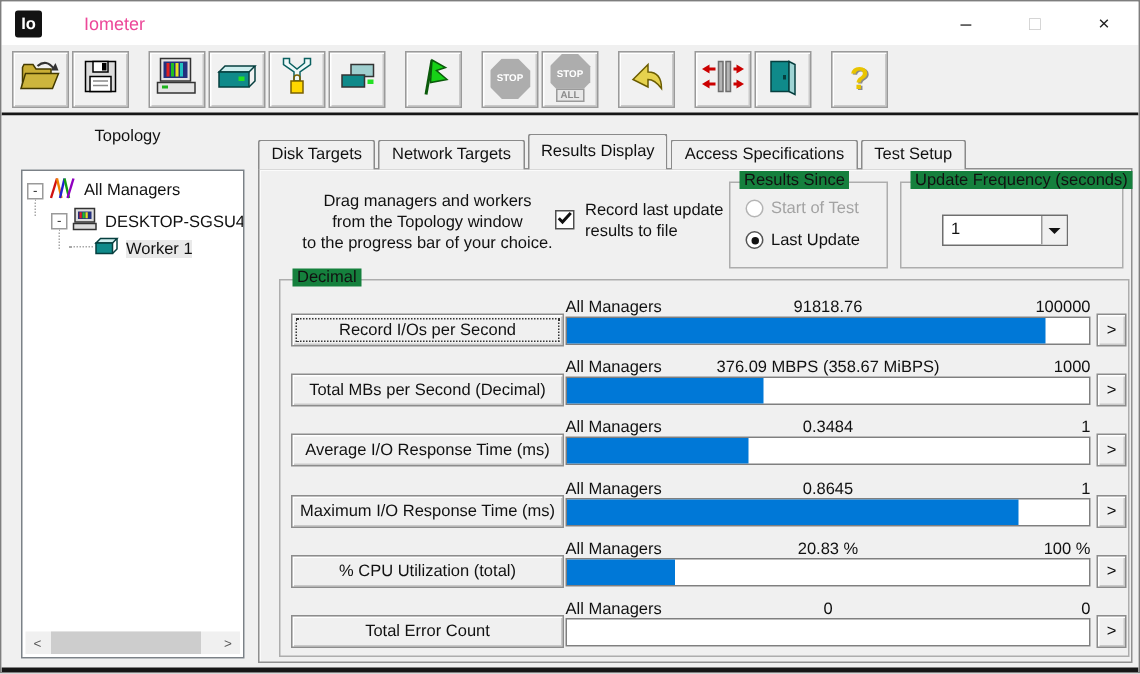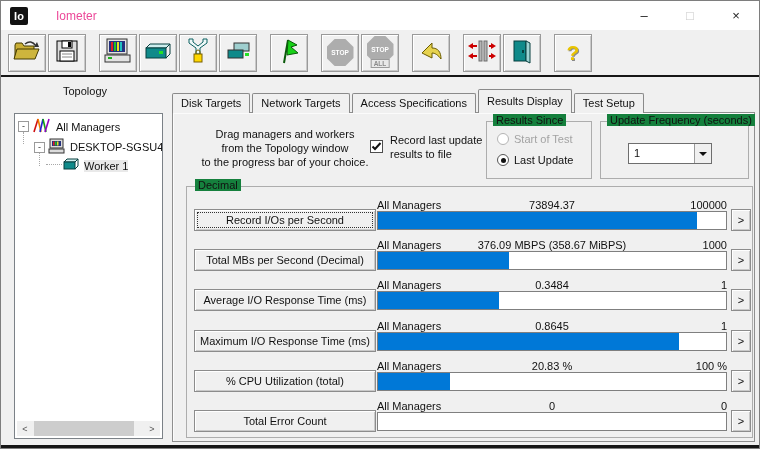--- a/index.html
+++ b/index.html
@@ -238,22 +238,22 @@
       <div class="hscroll">
         <div class="hs-arrow" style="left:0;">&lt;</div>
         <div class="hs-thumb"></div>
         <div class="hs-arrow" style="right:0;">&gt;</div>
       </div>
     </div>
 
     <div class="tabs">
       <div class="tab">Disk Targets</div>
       <div class="tab">Network Targets</div>
+      <div class="tab active">Results Display</div>
       <div class="tab">Access Specifications</div>
-      <div class="tab active">Results Display</div>
       <div class="tab">Test Setup</div>
     </div>
 
     <div class="content">
 
       <div class="drag-text">
         <div>Drag managers and workers</div>
         <div>from the Topology window</div>
         <div>to the progress bar of your choice.</div>
       </div>
@@ -291,21 +291,21 @@
             <span class="combo-arrow"></span>
           </div>
       </div>
 
       <div class="groupbox" style="left:13px;top:73px;width:567px;height:252px;">
         <div class="gb-title" style="left:8px;">Decimal</div>
         <div>
             <div class="drow" style="top: 12px;">
     <button class="metric-btn focused">Record I/Os per Second</button>
     <div class="scope">All Managers</div>
-    <div class="val">73894.37</div>
+    <div class="val">91818.76</div>
     <div class="max">100000</div>
     <div class="track">
                 <div class="fill" style="width: 91.8%;"></div>
               </div>
     <button class="expand">&gt;</button>
   </div>
             <div class="drow" style="top: 52.2px;">
     <button class="metric-btn">Total MBs per Second (Decimal)</button>
     <div class="scope">All Managers</div>
     <div class="val">376.09 MBPS (358.67 MiBPS)</div>

